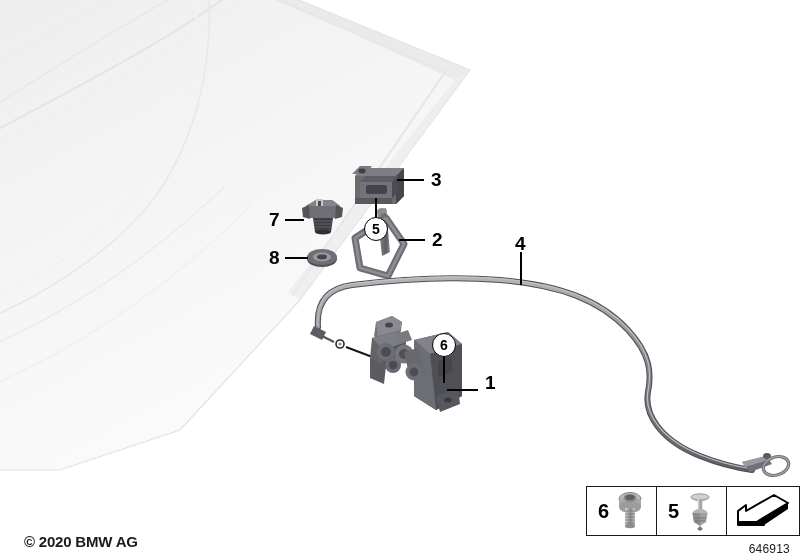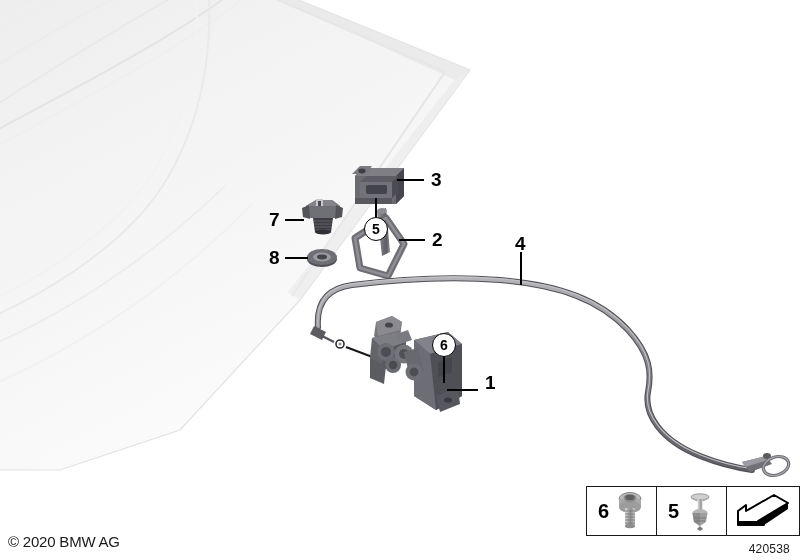--- a/index.html
+++ b/index.html
@@ -23,25 +23,25 @@
     height: 560px;
   }
   .stage svg {
     display: block;
     width: 800px;
     height: 560px;
   }
 
   .copyright {
     position: absolute;
-    left: 8px;
+    left: 24px;
     bottom: 10px;
     font-family: "Liberation Sans", sans-serif;
     font-size: 15px;
-    font-weight: 400;
+    font-weight: 700;
     color: #1a1a1a;
     letter-spacing: -0.2px;
     white-space: nowrap;
   }
 
   .partnum {
     position: absolute;
     right: 10px;
     bottom: 4px;
     font-family: "Liberation Sans", sans-serif;
@@ -365,13 +365,13 @@
       <svg viewBox="0 0 58 40" xmlns="http://www.w3.org/2000/svg">
         <path d="M 4 20 L 12 14 L 12 20 L 40 4 L 54 12 L 24 30 L 30 34 L 4 34 Z" fill="#ffffff" stroke="#000000" stroke-width="2" stroke-linejoin="round"></path>
         <path d="M 54 12 L 54 18 L 30 34 L 30 34 L 24 30 Z" fill="#000000"></path>
         <rect x="4" y="30" width="26" height="5" fill="#000000"></rect>
       </svg>
     </span>
   </div>
 </div>
 
 <div class="copyright">© 2020 BMW AG</div>
-<div class="partnum">420538</div>
+<div class="partnum">646913</div>
 
 </body></html>

